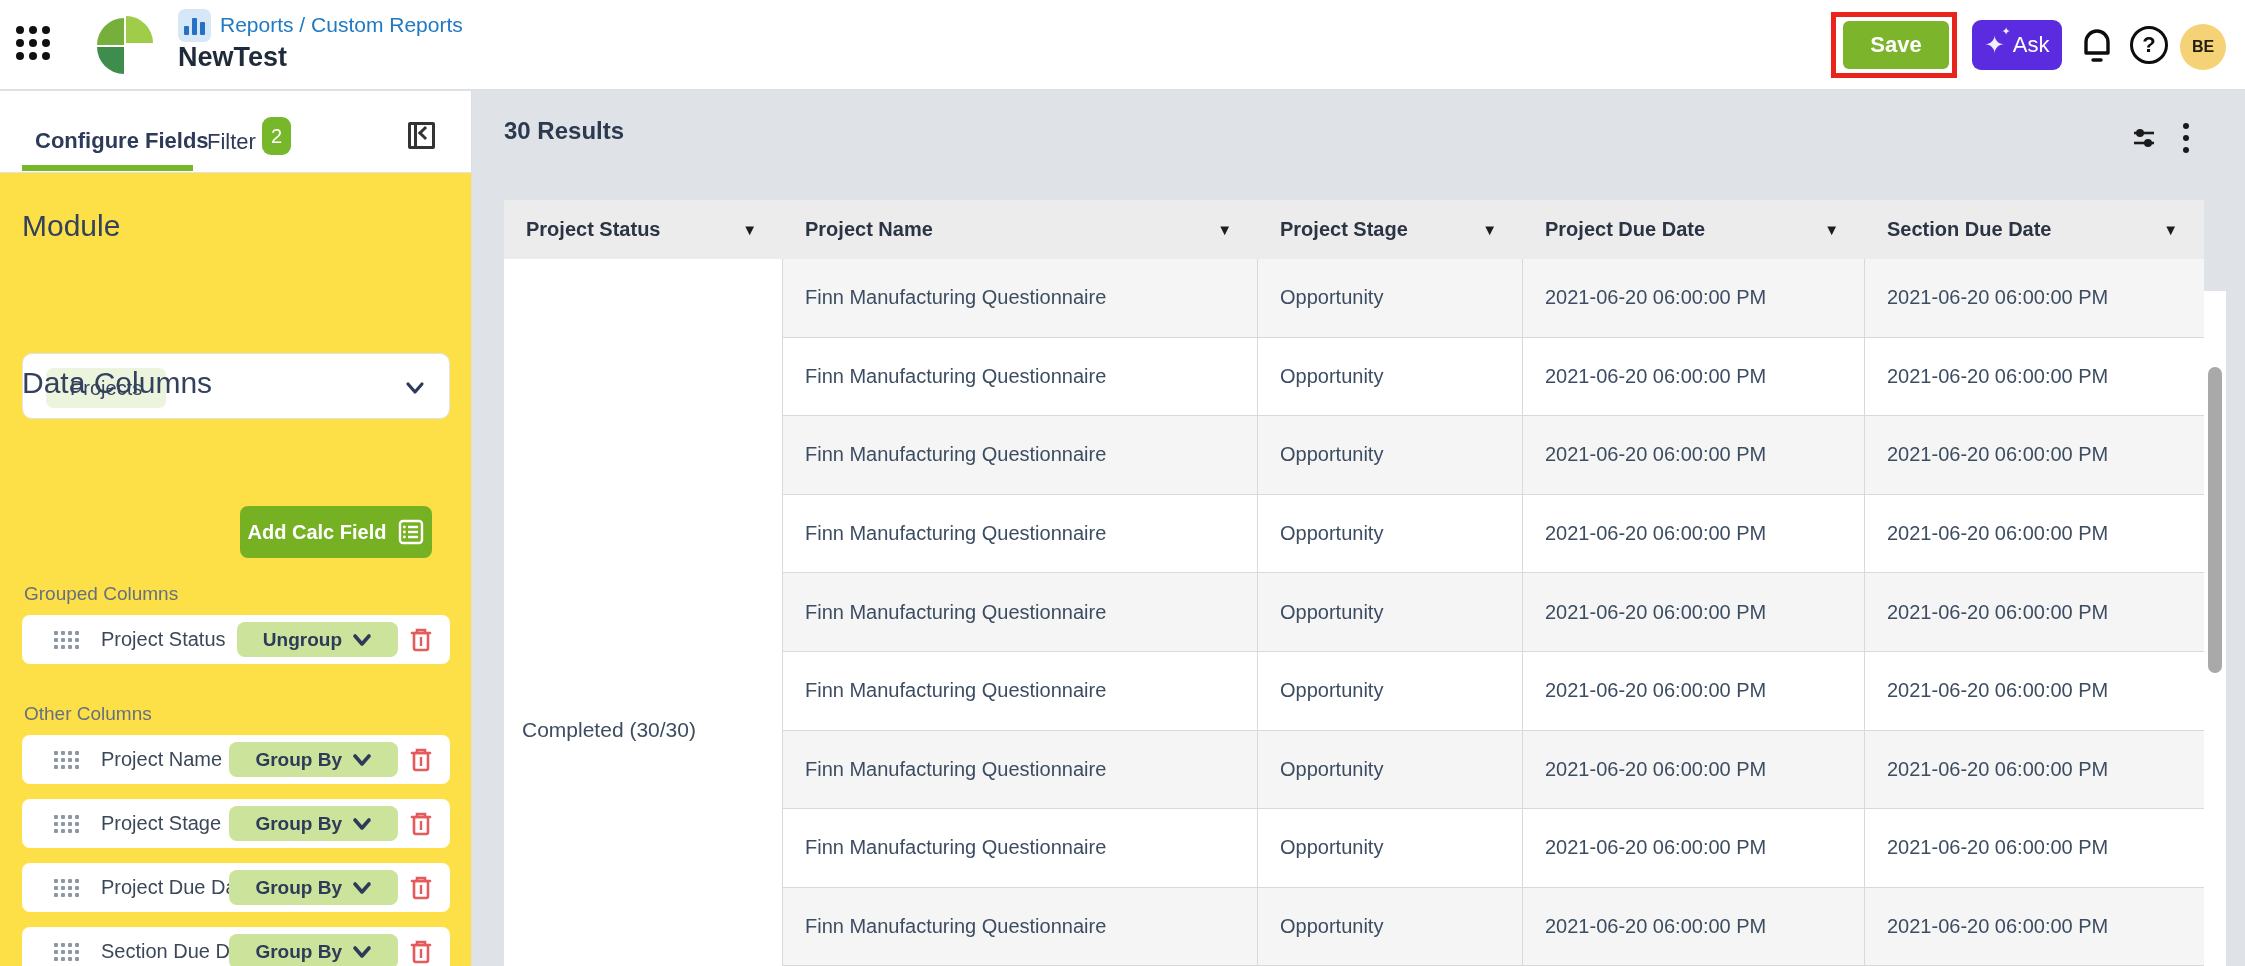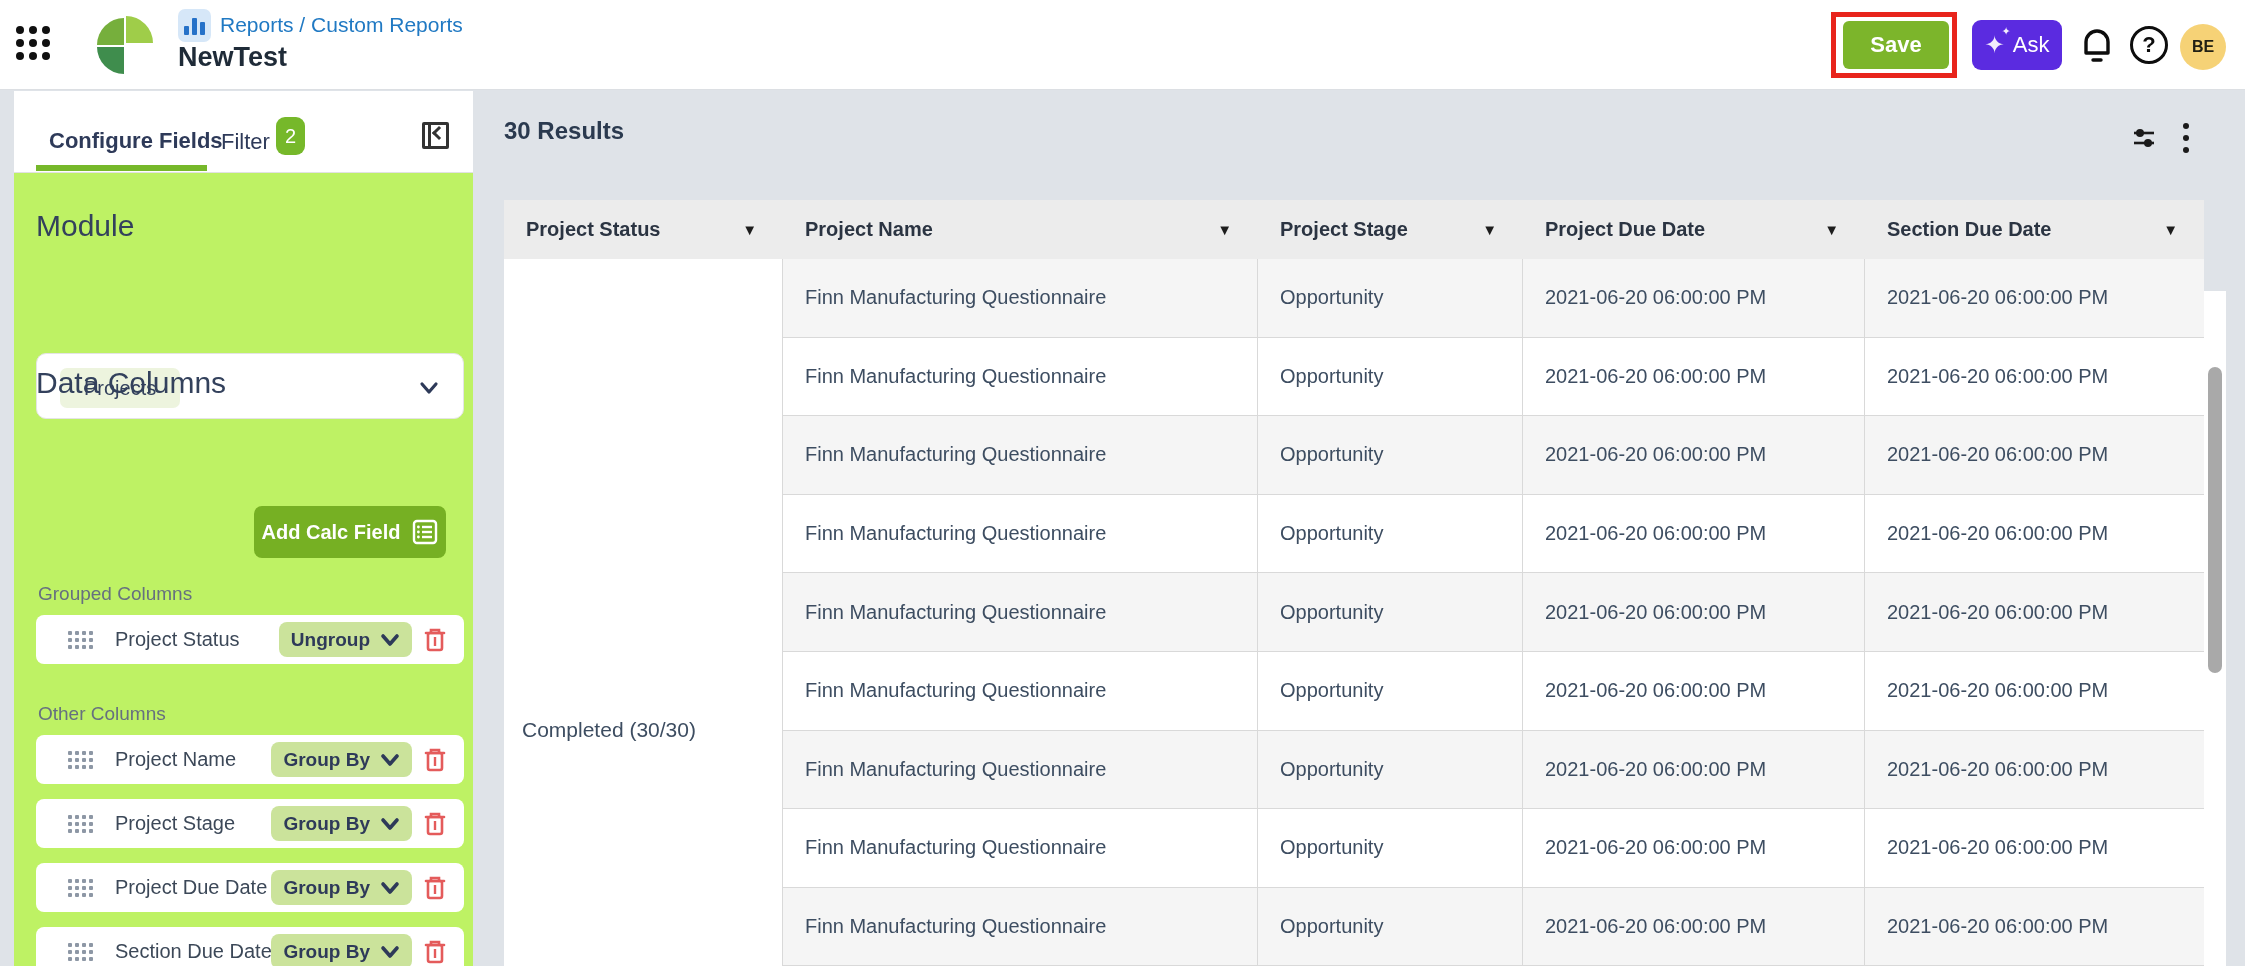--- a/index.html
+++ b/index.html
@@ -22,21 +22,21 @@
   .save-annotation { position:absolute; left:1831px; top:12px; width:126px; height:66px; border:5px solid #e8241c; z-index:6; pointer-events:none; }
   .save-btn { position:absolute; left:1843px; top:21px; width:106px; height:48px; background:#7cb52b; border:none; border-radius:6px; color:#fff; font-size:22px; font-weight:bold; font-family:inherit; cursor:pointer; }
   .ask-btn { position:absolute; left:1972px; top:20px; width:90px; height:50px; background:#5b2be0; border:none; border-radius:9px; color:#fff; font-size:22px; display:flex; align-items:center; justify-content:center; gap:8px; font-family:inherit; cursor:pointer; }
   .ask-star { position:relative; font-size:24px; line-height:1; color:#f2eefc; }
   .ask-star em { position:absolute; right:-6px; top:-7px; font-size:11px; font-style:normal; }
   .bell-icon { position:absolute; left:2080px; top:27px; width:34px; height:38px; cursor:pointer; }
   .help-icon { position:absolute; left:2130px; top:26px; width:38px; height:38px; border:3px solid #0d0d0d; border-radius:50%; display:flex; align-items:center; justify-content:center; font-weight:bold; font-size:22px; color:#0d0d0d; cursor:pointer; }
   .avatar { position:absolute; left:2180px; top:24px; width:46px; height:46px; border-radius:50%; background:#f6d276; color:#222014; display:flex; align-items:center; justify-content:center; font-size:16px; font-weight:bold; cursor:pointer; }
 
   
-  .sidebar { position:absolute; left:14px; top:91px; width:472px; height:875px; background:#bef264; border-right:1px solid #dedede; }
+  .sidebar { position:absolute; left:0; top:91px; width:472px; height:875px; background:#fde047; border-right:1px solid #dedede; }
   .side-tabs { position:absolute; left:0; top:0; width:471px; height:82px; background:#ffffff; border-bottom:1px solid #e2e2e2; }
   .tab-configure { position:absolute; left:35px; top:37px; font-size:22px; font-weight:bold; color:#2e3a59; cursor:pointer; }
   .tab-underline { position:absolute; left:22px; top:74px; width:171px; height:6px; background:#76b82a; }
   .tab-filter { position:absolute; left:207px; top:38px; font-size:22px; color:#2e3a59; cursor:pointer; }
   .filter-badge { position:absolute; left:262px; top:26px; width:29px; height:38px; border-radius:9px; background:#76b82a; color:#fff; font-size:20px; display:flex; align-items:center; justify-content:center; }
   .collapse-btn { position:absolute; left:408px; top:31px; width:27px; height:27px; border:3px solid #333; border-radius:2px; cursor:pointer; }
   .collapse-btn i { position:absolute; left:3px; top:0; width:3px; height:21px; background:#333; }
   .collapse-btn b { position:absolute; left:9px; top:3px; width:10px; height:10px; border-left:3px solid #333; border-bottom:3px solid #333; transform:rotate(45deg); }
 
   .side-h1 { position:absolute; left:22px; font-size:30px; color:#33415c; }
@@ -44,21 +44,21 @@
   .module-chip { position:absolute; left:23px; top:14px; height:40px; padding:12px 24px; background:#edf4de; border-radius:7px; display:flex; align-items:center; font-size:20px; color:#33415c; }
   .chev { width:20px; height:20px; }
   .module-select .chev { position:absolute; right:24px; top:24px; }
 
   .green-btn { position:absolute; top:415px; height:52px; background:#76b023; border:none; border-radius:8px; color:#fff; font-weight:bold; font-size:20px; font-family:inherit; display:flex; align-items:center; justify-content:center; gap:12px; cursor:pointer; }
   .side-label { position:absolute; left:24px; font-size:19px; color:#66707f; }
   .col-card { position:absolute; left:22px; width:428px; height:49px; background:#fff; border-radius:8px; display:flex; align-items:center; }
   .drag-handle { margin-left:32px; display:grid; grid-template-columns:repeat(4,4px); grid-template-rows:repeat(3,4px); gap:3px; cursor:grab; }
   .drag-handle i { width:4px; height:4px; background:#8d97a5; border-radius:1px; }
   .col-card .name { margin-left:22px; font-size:20px; color:#3c4858; }
-  .pill { position:absolute; right:52px; height:35px; padding:0 12px; background:#cbe39b; border-radius:8px; display:flex; align-items:center; gap:10px; font-size:19px; font-weight:bold; color:#2e3a59; cursor:pointer; }
+  .pill { position:absolute; right:52px; height:35px; padding:0 26px; background:#cbe39b; border-radius:8px; display:flex; align-items:center; gap:10px; font-size:19px; font-weight:bold; color:#2e3a59; cursor:pointer; }
   .trash { position:absolute; right:16px; width:26px; height:28px; cursor:pointer; }
 
   
   .main { position:absolute; left:473px; top:91px; width:1772px; height:875px; background:#dfe3e8; }
   .results-title { position:absolute; left:31px; top:26px; font-size:24px; font-weight:bold; color:#2b3a4f; }
   .main-icons { position:absolute; right:54px; top:30px; display:flex; align-items:center; gap:26px; }
   .sliders-icon { width:22px; height:22px; cursor:pointer; }
   .kebab-icon { display:flex; flex-direction:column; gap:6px; cursor:pointer; padding:2px; }
   .kebab-icon i { width:6px; height:6px; border-radius:50%; background:#1b1b1b; }
 

